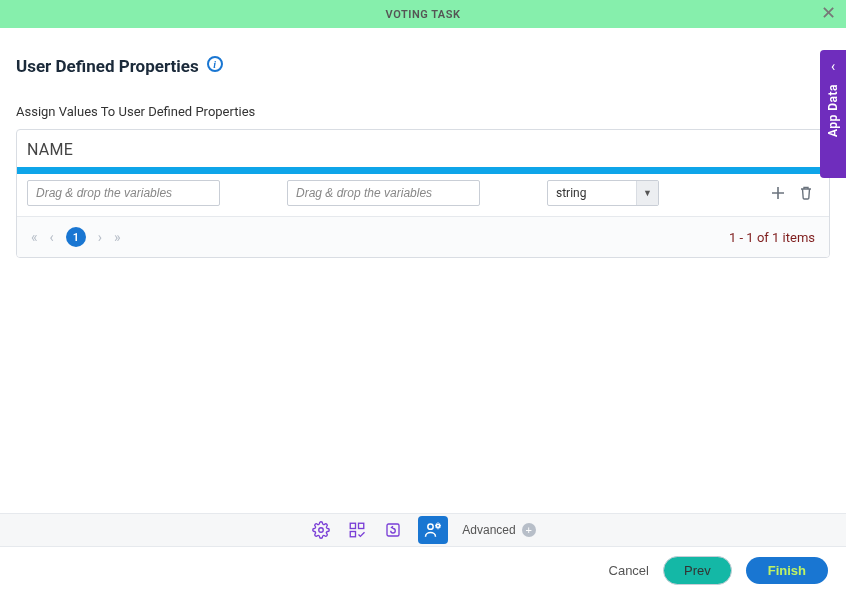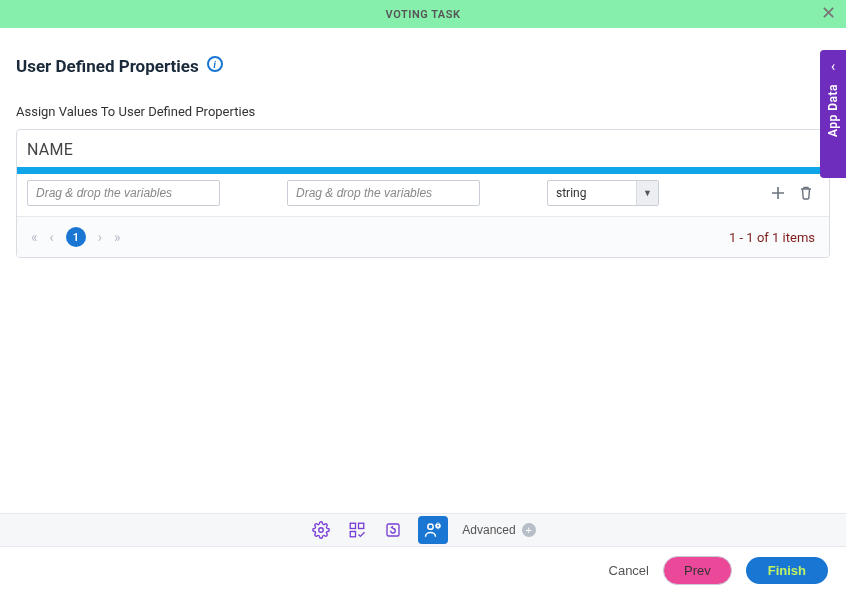--- a/index.html
+++ b/index.html
@@ -278,21 +278,21 @@
   }
   .btn-link {
     background: none;
     border: none;
     color: #555;
     font-size: 13px;
     cursor: pointer;
   }
   .btn-outline {
     border: 1px solid #c9ced6;
-    background: #ec4899;
+    background: #14b8a6;
     color: #333;
     border-radius: 16px;
     padding: 6px 20px;
     font-size: 13px;
     cursor: pointer;
   }
   .btn-primary {
     border: none;
     background: #1976d2;
     color: #bef264;

